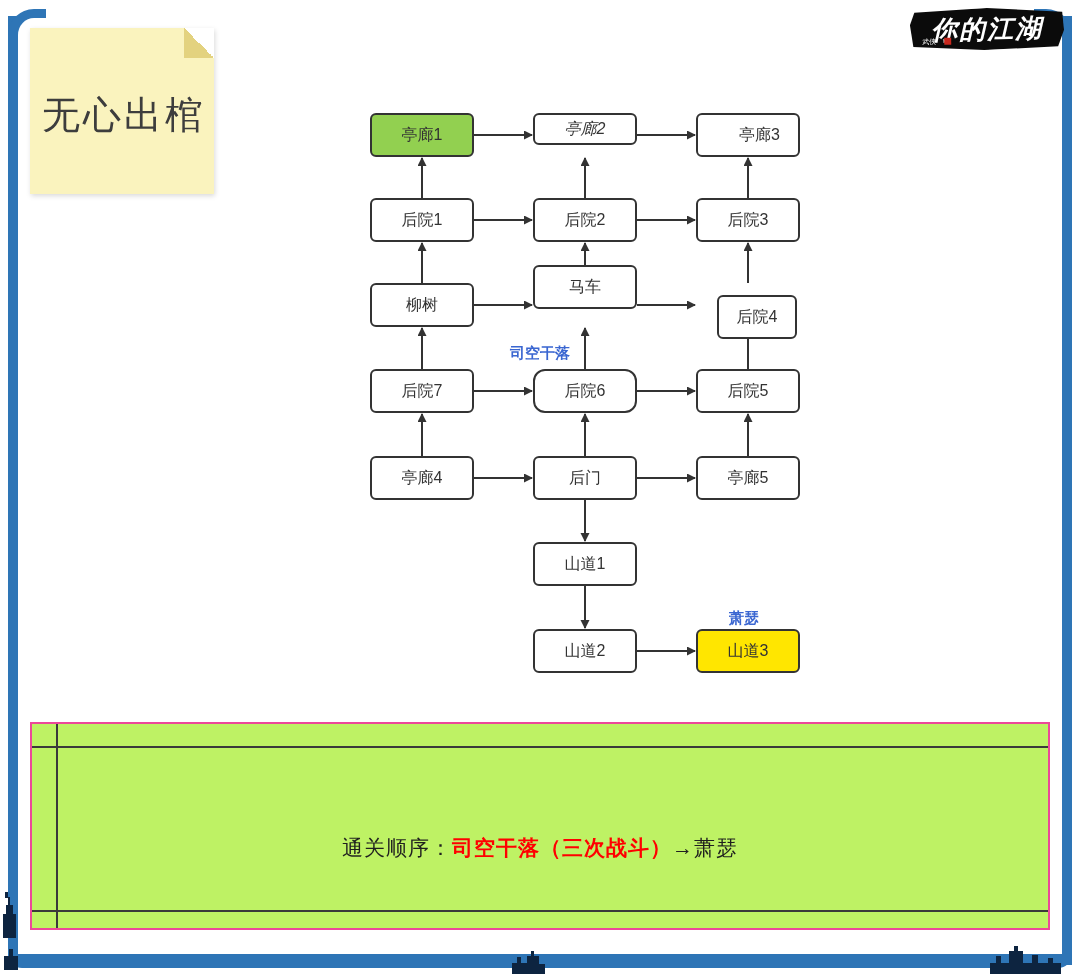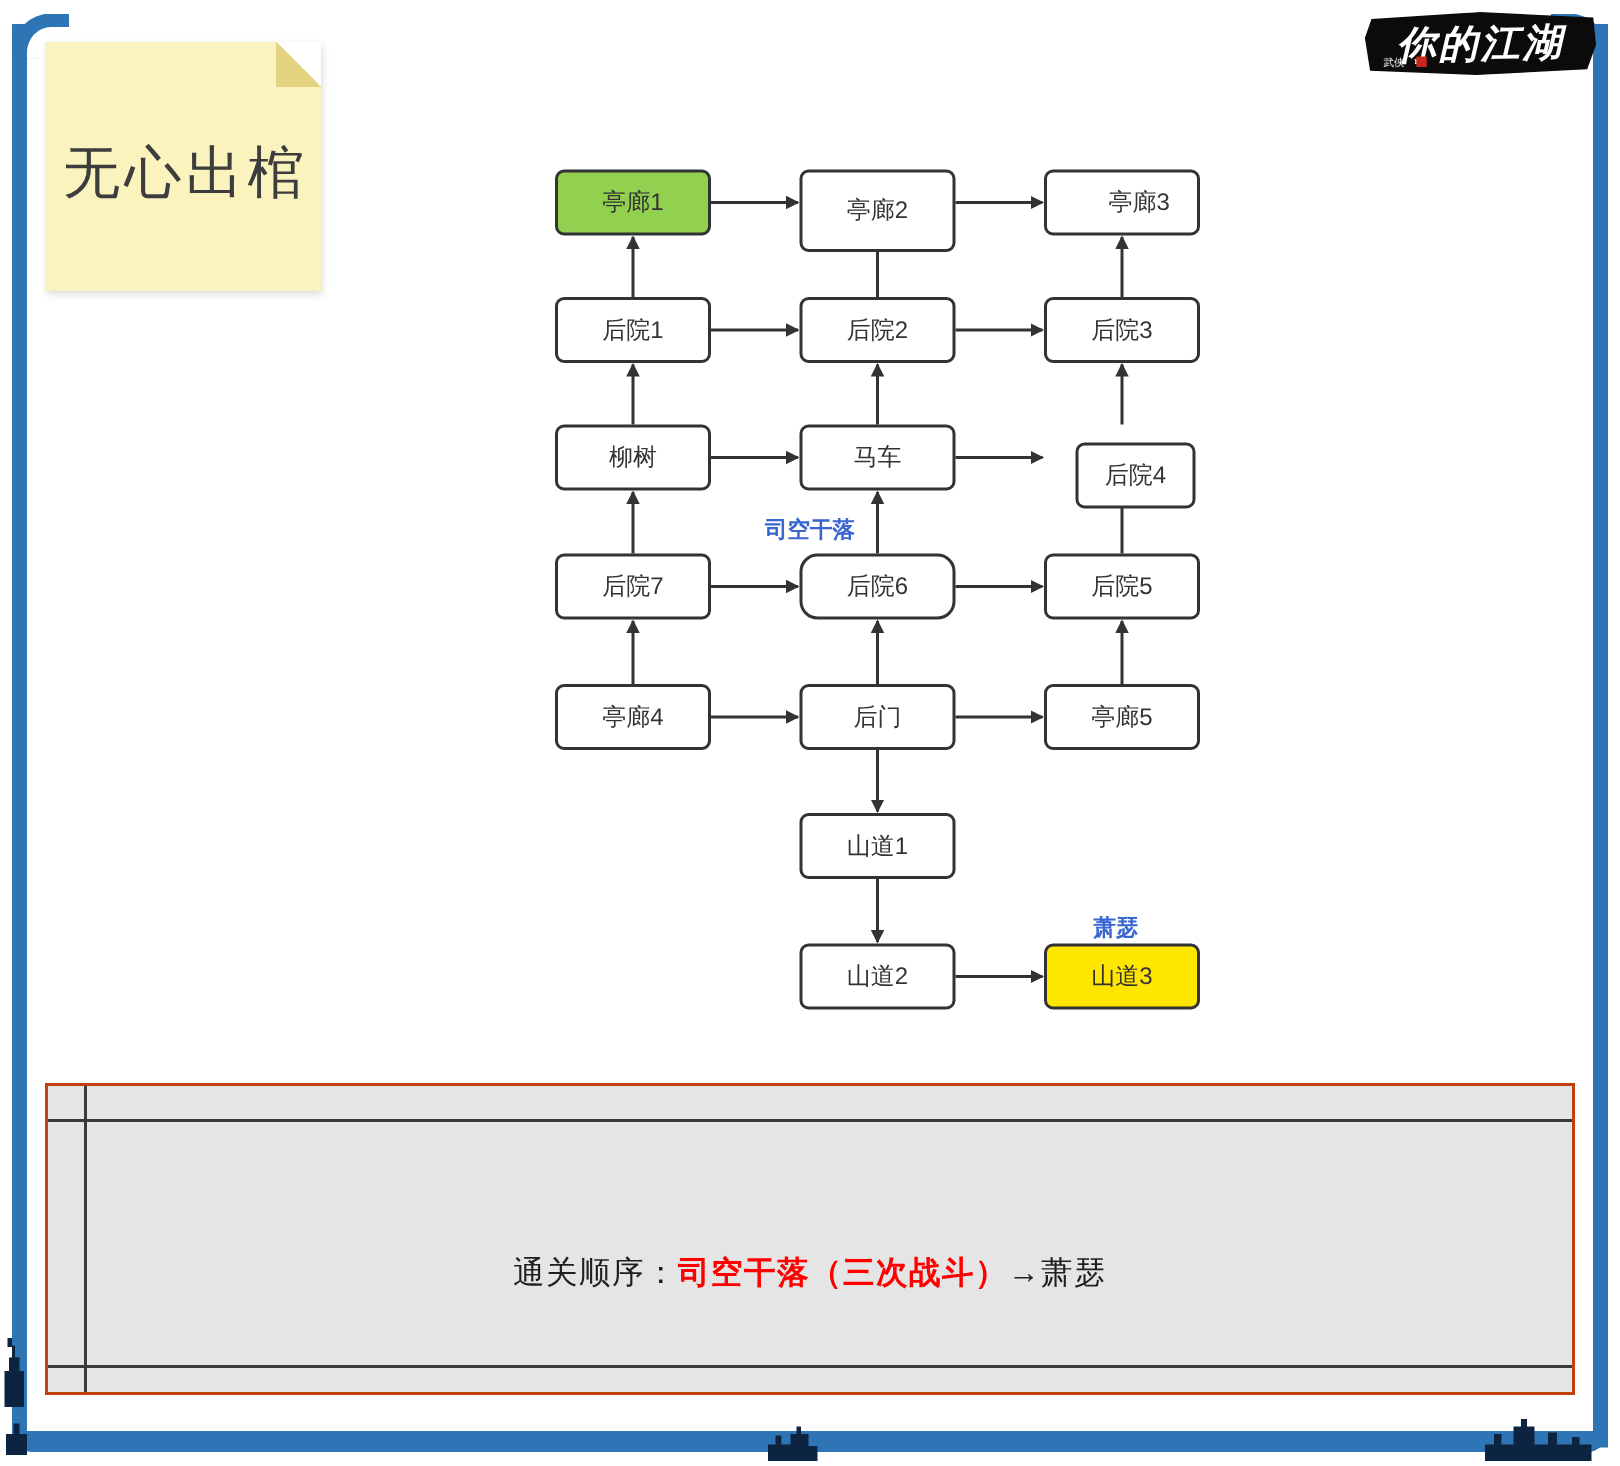--- a/index.html
+++ b/index.html
@@ -38,21 +38,21 @@
   
   #edges{position:absolute;left:0;top:0;width:1080px;height:977px;}
   .node{position:absolute;box-sizing:border-box;border:2px solid var(--node_border,#333);
         border-radius:6px;background:#fff;display:flex;align-items:center;justify-content:center;
         font-size:16px;color:#333;white-space:nowrap;}
   .ann{position:absolute;transform:translateX(-50%);font-size:15px;font-weight:bold;
        color:var(--annotation,#3A66D1);white-space:nowrap;}
 
   
   .footer-box{position:absolute;left:30px;top:722px;width:1020px;height:208px;box-sizing:border-box;
-              border:2px solid #c2410c;background:#e5e5e5;}
+              border:2px solid #ec4899;background:#bef264;}
   .fb-top{position:absolute;left:0;right:0;top:22px;height:0;border-top:2px solid #3a3a3a;}
   .fb-left{position:absolute;top:0;bottom:0;left:24px;width:0;border-left:2px solid #3a3a3a;}
   .fb-bottom{position:absolute;left:0;right:0;bottom:16px;height:0;border-top:2px solid #3a3a3a;}
   .footer-text{position:absolute;left:50%;top:110px;transform:translateX(-50%);
                font-size:21px;color:#1f1f1f;white-space:nowrap;letter-spacing:1px;}
   .footer-text .red{color:var(--highlight,#FF0000);font-weight:bold;}
 </style>
 </head>
 <body>
 
@@ -116,27 +116,27 @@
       <line x1="585" y1="456" x2="585" y2="414" stroke="#333333" stroke-width="2" marker-end="url(#ah)"></line>
       <line x1="748" y1="456" x2="748" y2="414" stroke="#333333" stroke-width="2" marker-end="url(#ah)"></line>
       <line x1="474" y1="478" x2="532" y2="478" stroke="#333333" stroke-width="2" marker-end="url(#ah)"></line>
       <line x1="637" y1="478" x2="695" y2="478" stroke="#333333" stroke-width="2" marker-end="url(#ah)"></line>
       <line x1="585" y1="500" x2="585" y2="541" stroke="#333333" stroke-width="2" marker-end="url(#ah)"></line>
       <line x1="585" y1="586" x2="585" y2="628" stroke="#333333" stroke-width="2" marker-end="url(#ah)"></line>
       <line x1="637" y1="651" x2="695" y2="651" stroke="#333333" stroke-width="2" marker-end="url(#ah)"></line>
     </svg>
   <div id="nodes">
       <div class="node" style="left: 370px; top: 113px; width: 104px; height: 44px; background: rgb(146, 208, 80);">亭廊1</div>
-      <div class="node" style="left: 533px; top: 113px; width: 104px; height: 55px;">亭廊2</div>
+      <div class="node" style="left: 533px; top: 113px; width: 104px; height: 32px; font-style: italic;">亭廊2</div>
       <div class="node" style="left: 696px; top: 113px; width: 104px; height: 44px; padding-left: 23px;">亭廊3</div>
       <div class="node" style="left: 370px; top: 198px; width: 104px; height: 44px;">后院1</div>
       <div class="node" style="left: 533px; top: 198px; width: 104px; height: 44px;">后院2</div>
       <div class="node" style="left: 696px; top: 198px; width: 104px; height: 44px;">后院3</div>
       <div class="node" style="left: 370px; top: 283px; width: 104px; height: 44px;">柳树</div>
-      <div class="node" style="left: 533px; top: 283px; width: 104px; height: 44px;">马车</div>
+      <div class="node" style="left: 533px; top: 265px; width: 104px; height: 44px;">马车</div>
       <div class="node" style="left: 696px; top: 295px; width: 80px; height: 44px; margin-left: 21px;">后院4</div>
       <div class="node" style="left: 370px; top: 369px; width: 104px; height: 44px;">后院7</div>
       <div class="node" style="left: 533px; top: 369px; width: 104px; height: 44px; border-radius: 12px;">后院6</div>
       <div class="node" style="left: 696px; top: 369px; width: 104px; height: 44px;">后院5</div>
       <div class="node" style="left: 370px; top: 456px; width: 104px; height: 44px;">亭廊4</div>
       <div class="node" style="left: 533px; top: 456px; width: 104px; height: 44px;">后门</div>
       <div class="node" style="left: 696px; top: 456px; width: 104px; height: 44px;">亭廊5</div>
       <div class="node" style="left: 533px; top: 542px; width: 104px; height: 44px; text-align: center;">山道1</div>
       <div class="node" style="left: 533px; top: 629px; width: 104px; height: 44px;">山道2</div>
       <div class="node" style="left: 696px; top: 629px; width: 104px; height: 44px; background: rgb(255, 230, 0);">山道3</div>

